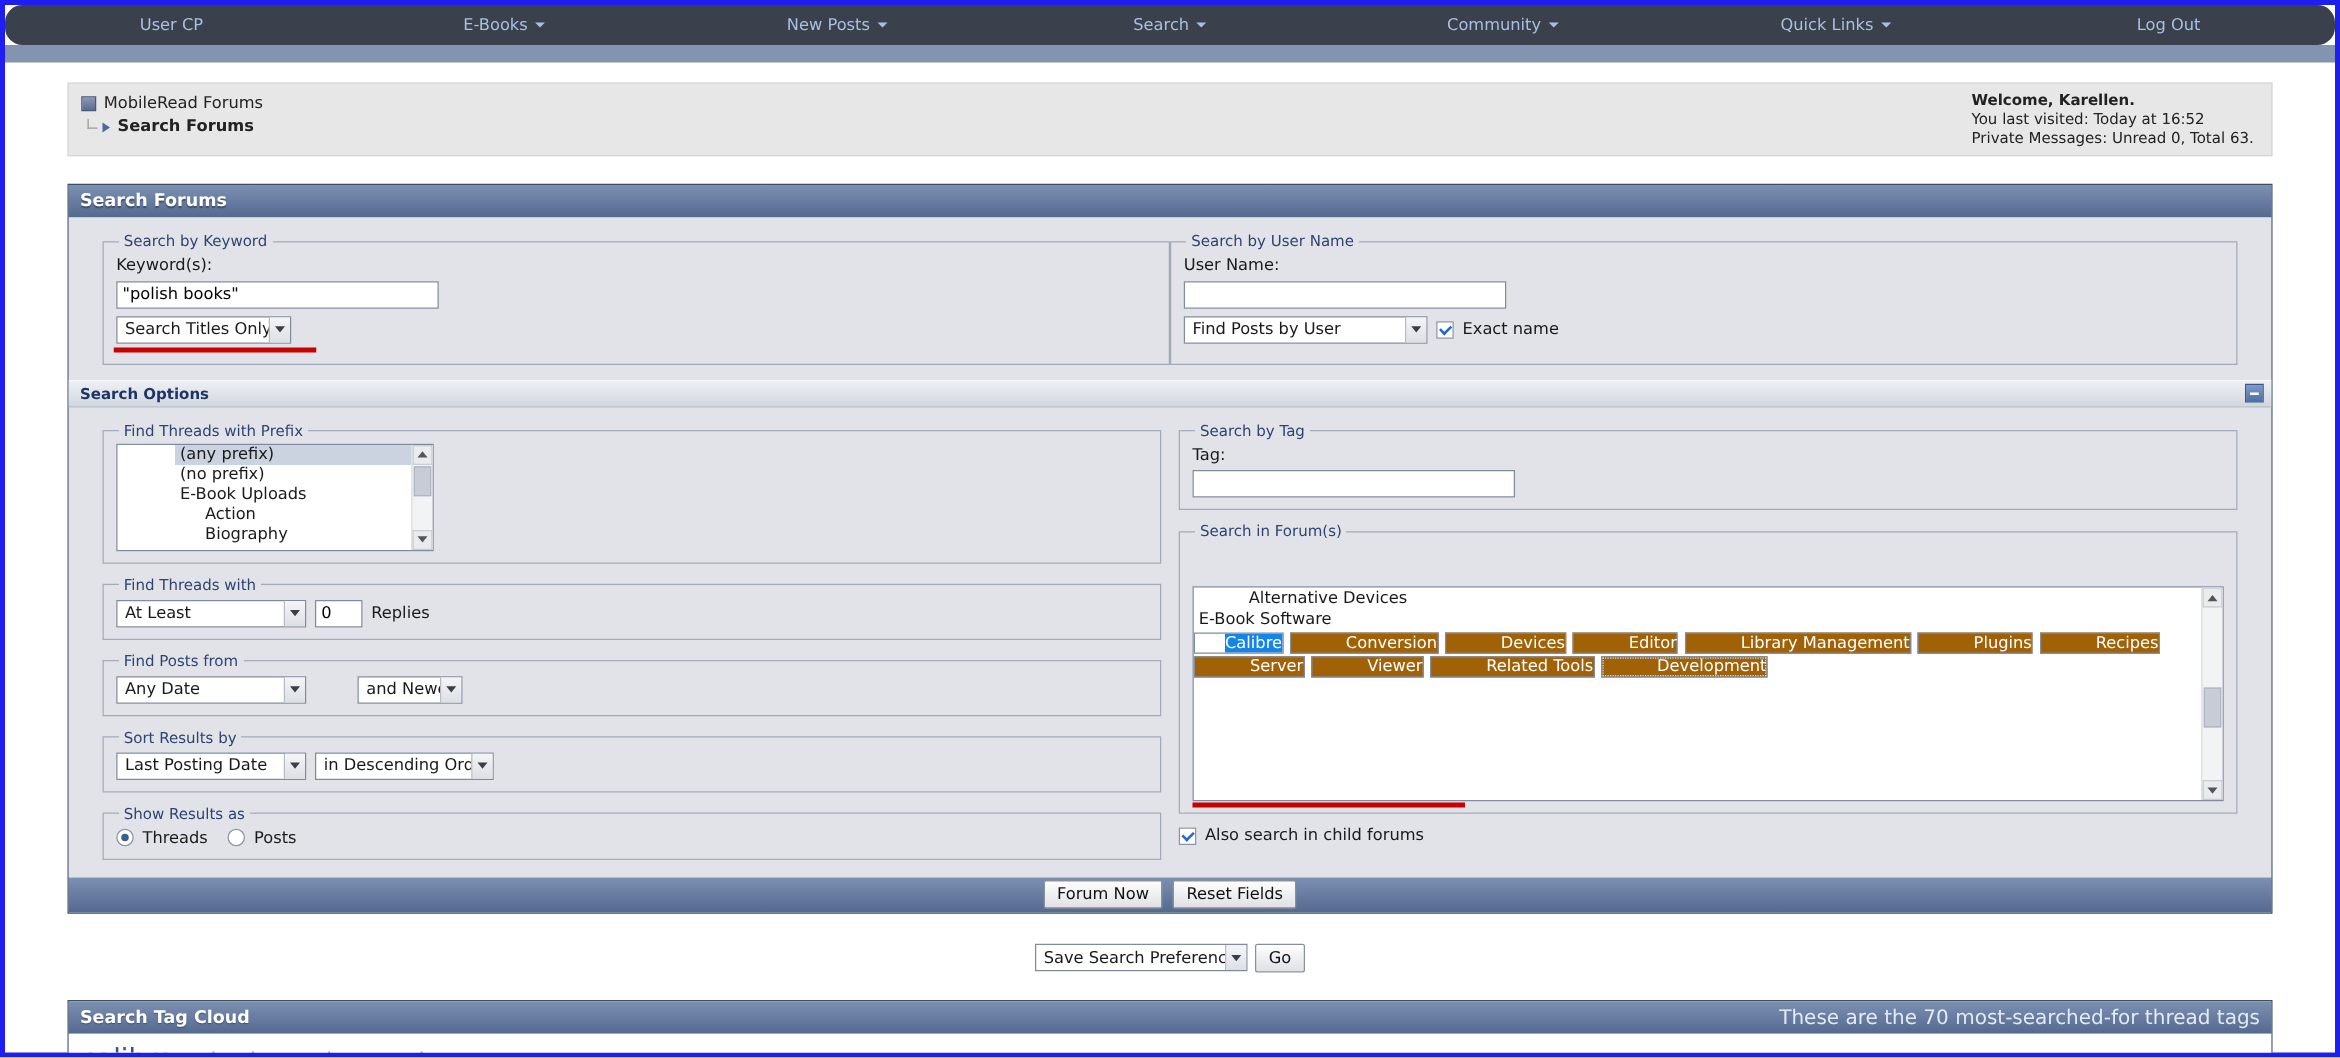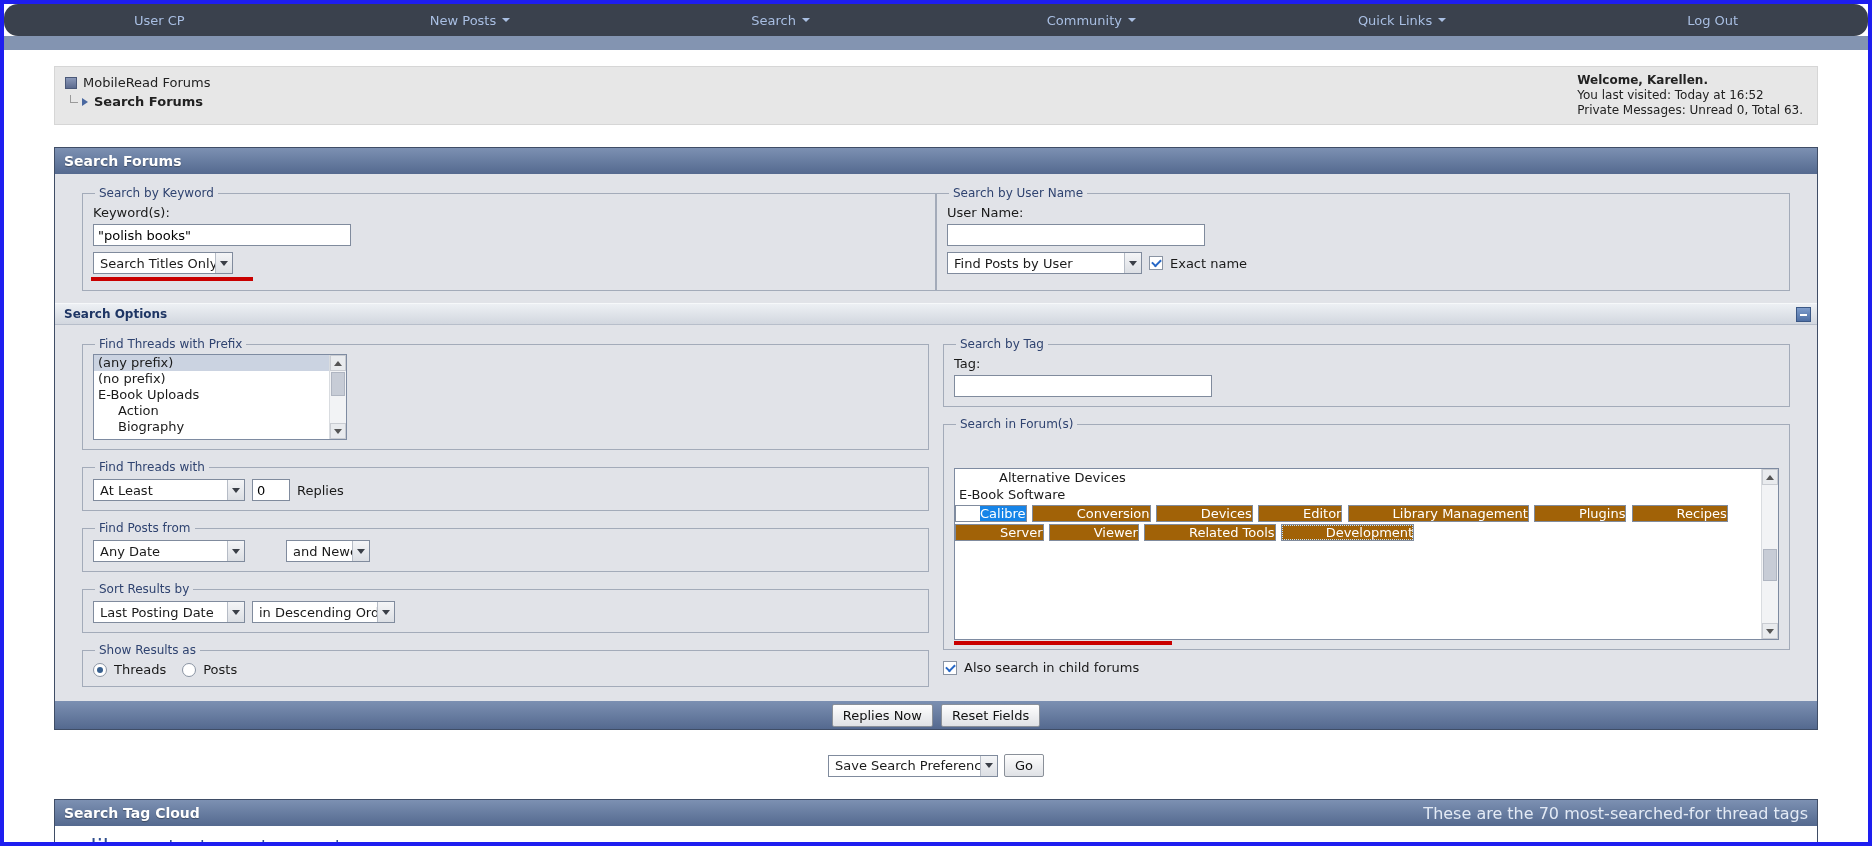--- a/index.html
+++ b/index.html
@@ -66,21 +66,21 @@
 
   .options-area { display:flex; gap:14px; padding:12px 27px 14px; align-items:flex-start; }
   .opt-col { flex:1; min-width:0; }
   .opt-col fieldset { margin-bottom:10px; }
 
   
   .listbox { position:relative; background:#fff; border:1px solid #7E8BA1; overflow:hidden; }
   .list-rows { margin-right:17px; overflow:hidden; height:100%; }
   .lrow { height:17px; line-height:17px; font-size:13px; white-space:nowrap; cursor:default; }
   .plist { width:254px; height:86px; }
-  .plist .lrow { height:16px; line-height:16px; }
+  .plist .lrow { height:16px; line-height:16px;margin-left:46px; }
   .flist { width:100%; height:172px;margin-top:34px; }
   .ind0 { padding-left:4px; } .ind1 { padding-left:24px; } .ind2 { padding-left:44px; }
   .lrow.selg { background:#CBD3E1; }
   .frow.sel { background:#a16207; color:#fff; }
   .frow.sel.ind1 { background:linear-gradient(to right,#fff 24px,#1584E8 24px); }
   .frow.focus { outline:1px dotted #BFE0FA; outline-offset:-2px; }
 
   .vscroll { position:absolute; top:0; right:0; bottom:0; width:17px; background:#F2F3F5; border-left:1px solid #D9DCE0; }
   .sbtn { position:absolute; left:0; width:16px; height:16px; background:#E9EBEE; border:1px solid #C9CCD2; display:flex; align-items:center; justify-content:center; cursor:pointer; }
   .sbtn.up { top:0; } .sbtn.down { bottom:0; }
@@ -107,20 +107,24 @@
 
 <div class="page">
 
   <nav class="navbar">
 
       <a class="nav-item">
         <span>User CP</span>
 
       </a>
 
+      <a class="nav-item">
+        <span>E-Books</span>
+        <span class="nav-arrow show"></span>
+      </a>
 
       <a class="nav-item">
         <span>New Posts</span>
         <span class="nav-arrow show"></span>
       </a>
 
       <a class="nav-item">
         <span>Search</span>
         <span class="nav-arrow show"></span>
       </a>
@@ -376,21 +380,21 @@
 
             <div class="inline-row" style="margin-top:10px;">
               <span class="cb checked"></span>
               <span>Also search in child forums</span>
             </div>
           </div>
         </div>
       </div>
 
       <div class="tcat footer">
-        <button class="btn">Replies Now</button>
+        <button class="btn">Forum Now</button>
         <button class="btn">Reset Fields</button>
       </div>
     </div>
 
     <div class="prefs-row">
       <div class="sel w170">
         <span class="sel-label">Save Search Preferences</span>
         <span class="sel-btn"></span>
       </div>
       <button class="btn">Go</button>

